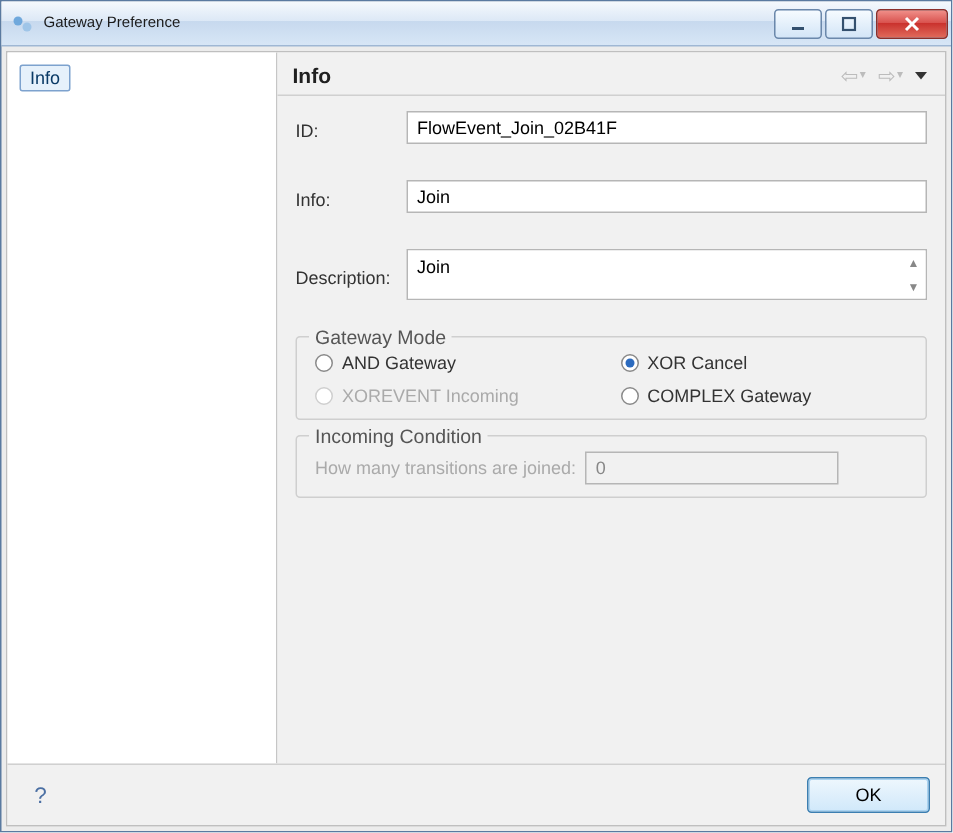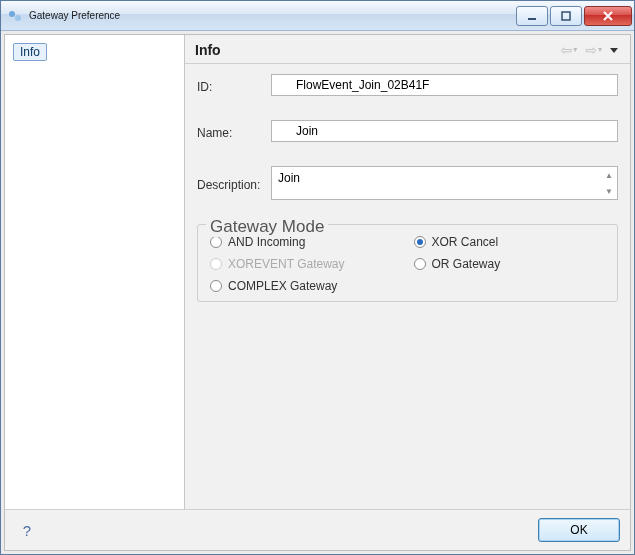--- a/index.html
+++ b/index.html
@@ -158,21 +158,21 @@
     width: 74px;
     color: #333;
     padding-top: 4px;
   }
   .txt {
     flex: 1;
     height: 22px;
     box-sizing: border-box;
     border: 1px solid #b6b6b6;
     background: #fff;
-    padding: 2px 24px;
+    padding: 2px 6px;
     font: inherit;
   }
   .txt[disabled] {
     background: #f1f1f1;
     color: #888;
   }
   .txtarea-wrap {
     flex: 1;
     position: relative;
     border: 1px solid #b6b6b6;
@@ -216,21 +216,21 @@
     padding: 10px 12px 8px 12px;
     position: relative;
   }
   .groupbox .legend {
     position: absolute;
     top: -8px;
     left: 8px;
     background: #f1f1f1;
     padding: 0 4px;
     color: #555;
-    font-size: 17px;
+    font-size: 13px;
   }
   .radio-grid {
     display: grid;
     grid-template-columns: 1fr 1fr;
     row-gap: 8px;
     column-gap: 12px;
   }
   .radio-item {
     display: flex;
     align-items: center;
@@ -366,69 +366,72 @@
         </div>
 
         <div class="form-area">
 
           <div class="form-row">
             <label class="fld">ID:</label>
             <input class="txt" type="text" value="FlowEvent_Join_02B41F" style="">
           </div>
 
           <div class="form-row">
-            <label class="fld">Name:</label>
+            <label class="fld">Info:</label>
             <input class="txt" type="text" value="Join" style="">
           </div>
 
           <div class="form-row">
             <label class="fld">Description:</label>
             <div class="txtarea-wrap">
               <textarea class="txtarea" style="">Join</textarea>
               <div class="spin-btns">
                 <span class="spin-btn">▲</span>
                 <span class="spin-btn">▼</span>
               </div>
             </div>
           </div>
 
           <div class="groupbox">
             <span class="legend">Gateway Mode</span>
             <div class="radio-grid">
 
               <div class="radio-item">
                 <span class="radio-outer"></span>
-                <span>AND Incoming</span>
+                <span>AND Gateway</span>
               </div>
 
               <div class="radio-item checked">
                 <span class="radio-outer">
                     <span class="radio-dot"></span>
                   </span>
                 <span>XOR Cancel</span>
               </div>
 
               <div class="radio-item disabled">
                 <span class="radio-outer"></span>
-                <span>XOREVENT Gateway</span>
+                <span>XOREVENT Incoming</span>
               </div>
 
-              <div class="radio-item">
-                <span class="radio-outer"></span>
-                <span>OR Gateway</span>
-              </div>
 
               <div class="radio-item">
                 <span class="radio-outer"></span>
                 <span>COMPLEX Gateway</span>
               </div>
 
             </div>
           </div>
 
+          <div class="groupbox">
+            <span class="legend">Incoming Condition</span>
+            <div class="incoming-row">
+              <span>How many transitions are joined:</span>
+              <input class="txt" type="text" disabled="" value="0" style="">
+            </div>
+          </div>
 
         </div>
       </div>
     </div>
 
     <div class="footer">
       <span class="help-btn">
         <span>?</span>
       </span>
       <span class="footer-spacer"></span>

